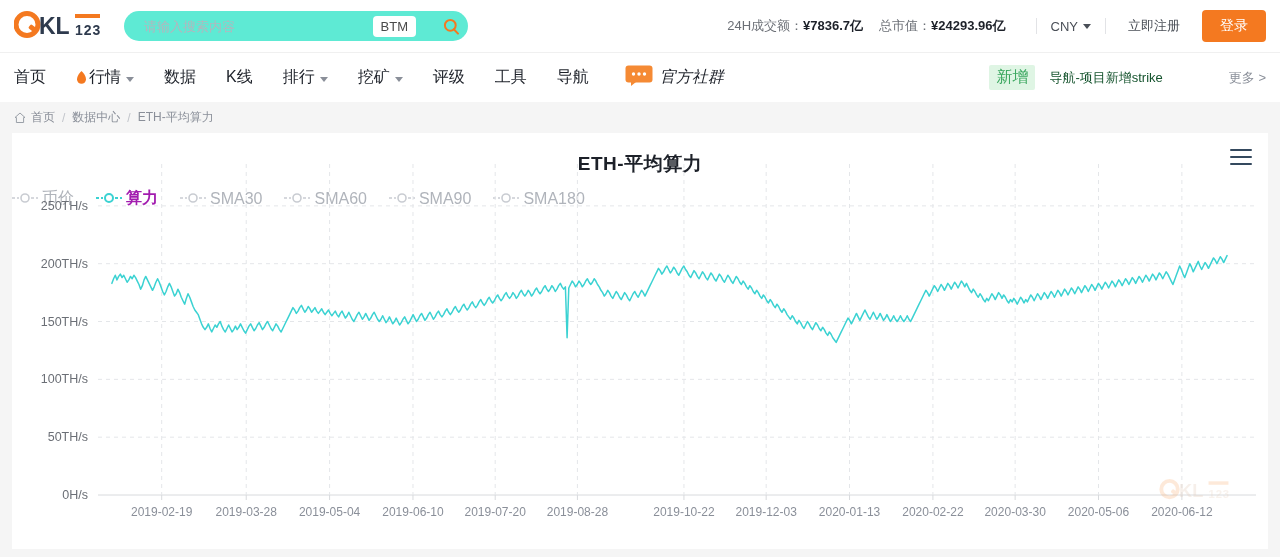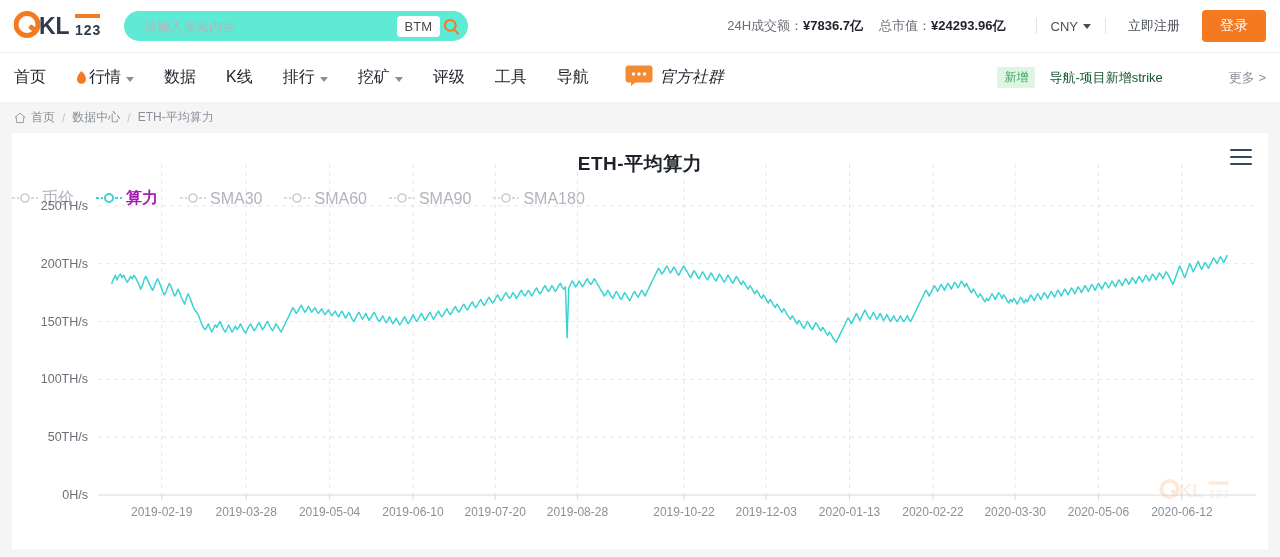--- a/index.html
+++ b/index.html
@@ -54,21 +54,21 @@
     color: #333;
     font-family: "Liberation Sans", "DejaVu Sans", sans-serif;
   }
   .searchbox input::placeholder { color: #b3b6bd; }
   .search-tag {
     font-size: 13px;
     color: #4a4a4a;
     background: #ffffff;
     border-radius: 4px;
     padding: 3px 8px;
-    margin-right: 0;
+    margin-right: 24px;
     white-space: nowrap;
   }
   .search-go {
     width: 22px; height: 22px;
     display: flex; align-items: center; justify-content: center;
     flex: none;
     cursor: pointer;
   }
 
   .topbar-right {
@@ -147,21 +147,21 @@
 
   .nav-right {
     margin-left: auto;
     display: flex;
     align-items: center;
     font-size: 13px;
   }
   .badge-new {
     background: #dff5e4;
     color: #3ca860;
-    font-size: 12px;
+    font-size: 16px;
     padding: 2px 7px;
     border-radius: 2px;
     margin-right: 14px;
   }
   .notice-text { color: #14532d; cursor: pointer; }
   .more-link { color: #8a8f99; margin-left: 66px; cursor: pointer; white-space: nowrap; }
 
   
   .crumbbar {
     height: 31px;

